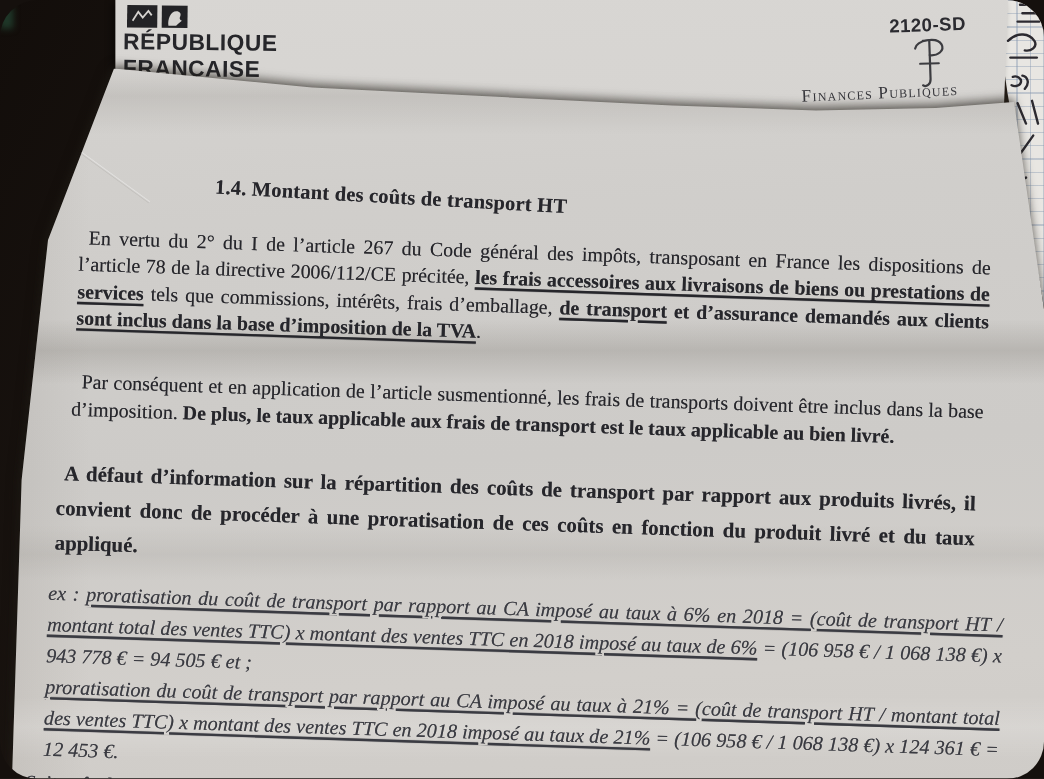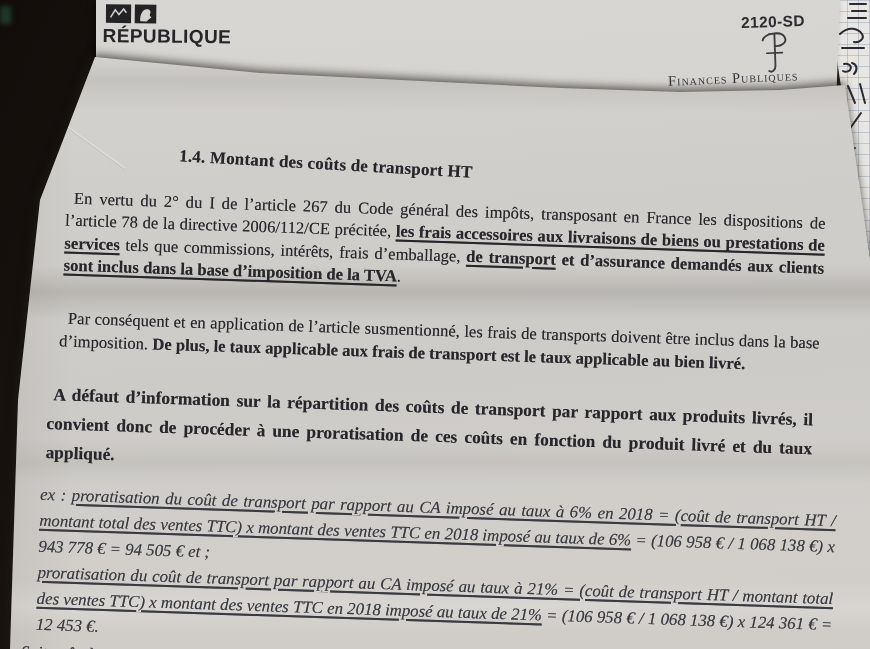--- a/index.html
+++ b/index.html
@@ -1,17 +1,17 @@
 <!DOCTYPE html>
 <html><head>
 <meta charset="utf-8">
 <style>
   html,body{margin:0;padding:0;background:#15100d;}
   .stage{position:relative;width:870px;height:649px;overflow:hidden;
-         background:linear-gradient(115deg,#120d0a 0%,#1d1713 40%,#282019 80%,#2b231b 100%);}
+         background:linear-gradient(115deg,#120d0a 0%,#1d1713 40%,#282019 80%,#2b231b 100%);border-radius:31px;}
 
   
   .desk-speck{position:absolute;left:0;top:6px;width:11px;height:18px;background:#1f3829;filter:blur(2.5px);}
 
   
   .graph-wrap{position:absolute;inset:0;}
   .graphpaper{position:absolute;inset:0;
       clip-path:polygon(828px 0px,870px 0px,870px 256px,840px 80px);
       background-color:#e8e6e2;
       background-image:
@@ -93,20 +93,21 @@
   <div class="letterhead-wrap">
     <div class="letterhead">
       <div class="rf-block">
         <svg class="rf-logo" viewBox="0 0 60 22">
           <rect x="0" y="1" width="27" height="20" fill="#232326"></rect>
           <path d="M5,15 l5,-8 l4,5 l5,-6 l3,4" stroke="#d5d3d0" stroke-width="1.6" fill="none"></path>
           <rect x="31" y="1" width="23" height="20" fill="#232326"></rect>
           <path d="M37,19 c-1,-6 2,-13 7,-13 c3,0 4.5,2 3.5,4.5 c-1,2 -.5,3 1.5,4 l-2.5,2 c-2,1.5 -2.5,2.5 -2.5,2.5 z" fill="#d5d3d0"></path>
         </svg>
         <div class="rf-line">RÉPUBLIQUE</div>
+        <div class="rf-line">FRANÇAISE</div>
       </div>
       <div class="form-number">2120-SD</div>
       <svg class="fp-logo" viewBox="0 0 46 50">
         <g fill="none" stroke="#3c3c40" stroke-linecap="round">
           <path d="M23,5 C23,18 23,34 23,40 C23,45 19,47.5 16,45.5" stroke-width="2"></path>
           <path d="M10,12 C12,4 30,2 34,9 C37,15 30,19.5 23,18.5" stroke-width="2"></path>
           <path d="M14,26 L31,26" stroke-width="1.8"></path>
           <path d="M17,5 L29,5" stroke-width="1.4"></path>
         </g>
       </svg>

